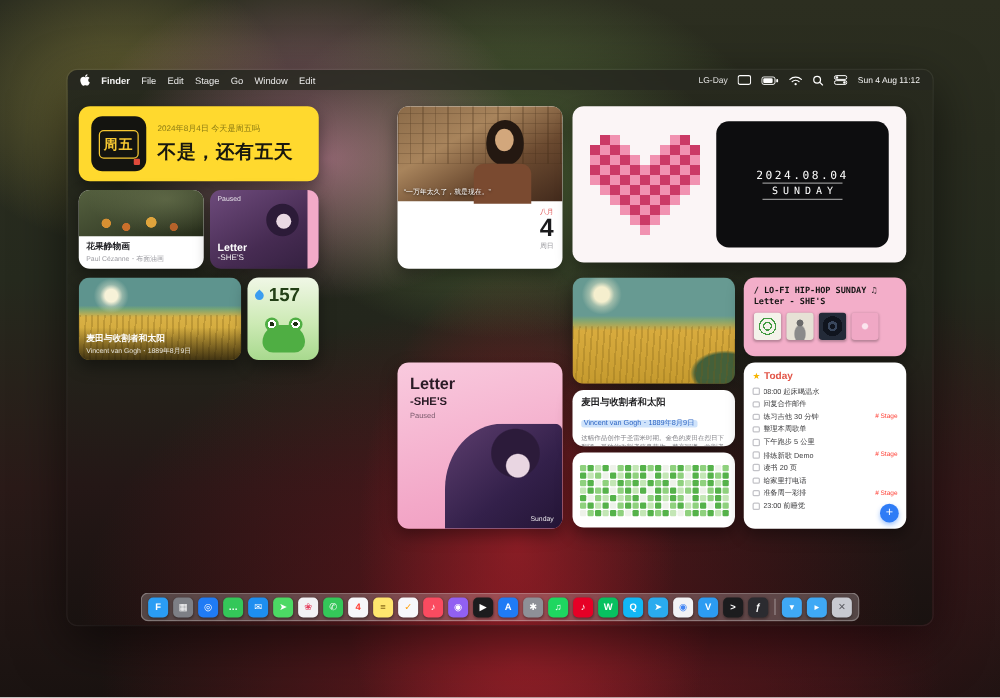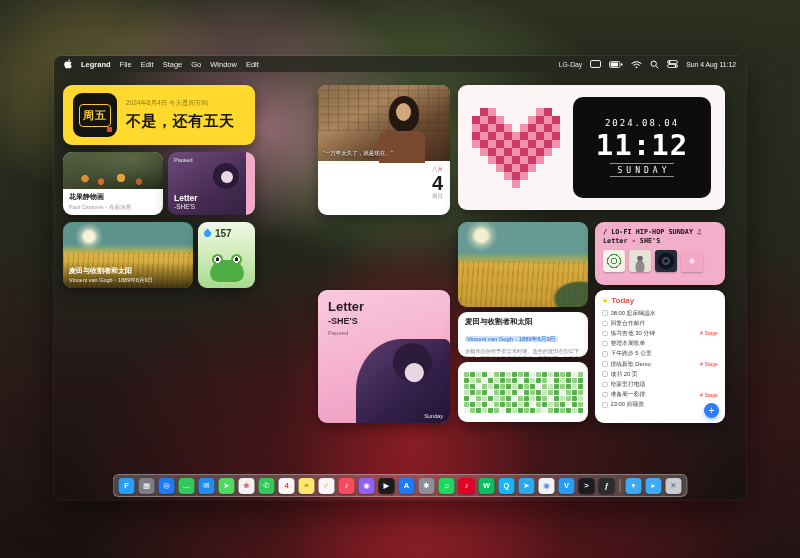--- a/index.html
+++ b/index.html
@@ -94,21 +94,21 @@
     background:linear-gradient(transparent, rgba(20,16,8,.75)); color:#fff; }
   .wp-title { font-size:7px; font-weight:bold; }
   .wp-sub { font-size:5.5px; opacity:.85; margin-top:1px; }
 
   
   .w-water { left:144px; top:166px; width:57px; height:66px; padding:6px;
     background:linear-gradient(180deg,#f0f7e6,#cdeab5 55%,#a8d98e); }
   .water-row { display:flex; align-items:center; gap:4px; }
   .droplet-icon { width:7px; height:7px; background:#3b9df0;
     border-radius:0 50% 50% 50%; transform:rotate(45deg); }
-  .water-count { font-size:10px; font-weight:bold; color:#234016; }
+  .water-count { font-size:15px; font-weight:bold; color:#234016; }
   .frog { position:absolute; left:50%; bottom:6px; transform:translateX(-50%);
     width:34px; height:22px; background:#4fae43; border-radius:16px 16px 10px 10px; }
   .frog-eye { position:absolute; top:-6px; width:11px; height:11px; border-radius:50%;
     background:radial-gradient(circle at 50% 48%, #1d2b14 0 1.8px, #fff 1.8px 3.4px, #4fae43 3.4px); }
   .frog-eye.left { left:2px; } .frog-eye.right { right:2px; }
 
   
   .w-movie { left:264px; top:29px; width:132px; height:130px; background:#fff; }
   .mv-photo { position:relative; height:76px;
     background:linear-gradient(150deg,#8a6a48,#a8845c 35%,#6b4a30 65%,#422a1c); }
@@ -241,21 +241,21 @@
 <div class="stage">
   <div class="screen">
 
     <div class="menubar">
       <div class="mb-left">
         <span class="apple-logo">
           <svg viewBox="0 0 14 17">
               <path d="M11.5 8.9c0-2.1 1.7-3.1 1.8-3.2-1-1.4-2.5-1.6-3-1.7-1.3-.1-2.5.8-3.1.8-.6 0-1.6-.8-2.7-.7C3.1 4.2 1.8 5 1.1 6.2c-1.4 2.5-.4 6.1 1 8.1.7 1 1.5 2.1 2.6 2.1 1-.1 1.4-.7 2.7-.7 1.2 0 1.6.7 2.7.6 1.1 0 1.8-1 2.5-2 .8-1.2 1.1-2.3 1.1-2.3s-2.1-.9-2.2-3.1zM9.6 3c.6-.7 1-1.7.9-2.7-.9 0-1.9.6-2.5 1.3-.5.6-1 1.6-.9 2.6 1 .1 2-.5 2.5-1.2z"></path>
             </svg>
         </span>
-        <span class="mb-app">Legrand</span>
+        <span class="mb-app">Finder</span>
         <span id="menu-items" style="display:flex;gap:9px;">
             <span class="menu-item">File</span>
             <span class="menu-item">Edit</span>
             <span class="menu-item">Stage</span>
             <span class="menu-item">Go</span>
             <span class="menu-item">Window</span>
             <span class="menu-item">Edit</span>
           </span>
       </div>
       <div class="mb-right">
@@ -470,21 +470,20 @@
           <div></div>
           <div style="background: rgb(241, 146, 177);"></div>
           <div></div>
           <div></div>
           <div></div>
           <div></div>
           <div></div>
         </div>
       <div class="clock-panel">
         <div class="clock-date">2024.08.04</div>
-        <div class="clock-time">11:12</div>
         <div class="clock-weekday">SUNDAY</div>
       </div>
     </div>
 
 
     <div class="widget w-vangogh"></div>
 
     <div class="widget w-lofi">
       <div class="lofi-line1">/ LO-FI HIP-HOP SUNDAY ♫</div>
       <div class="lofi-line2">Letter - SHE'S</div>

